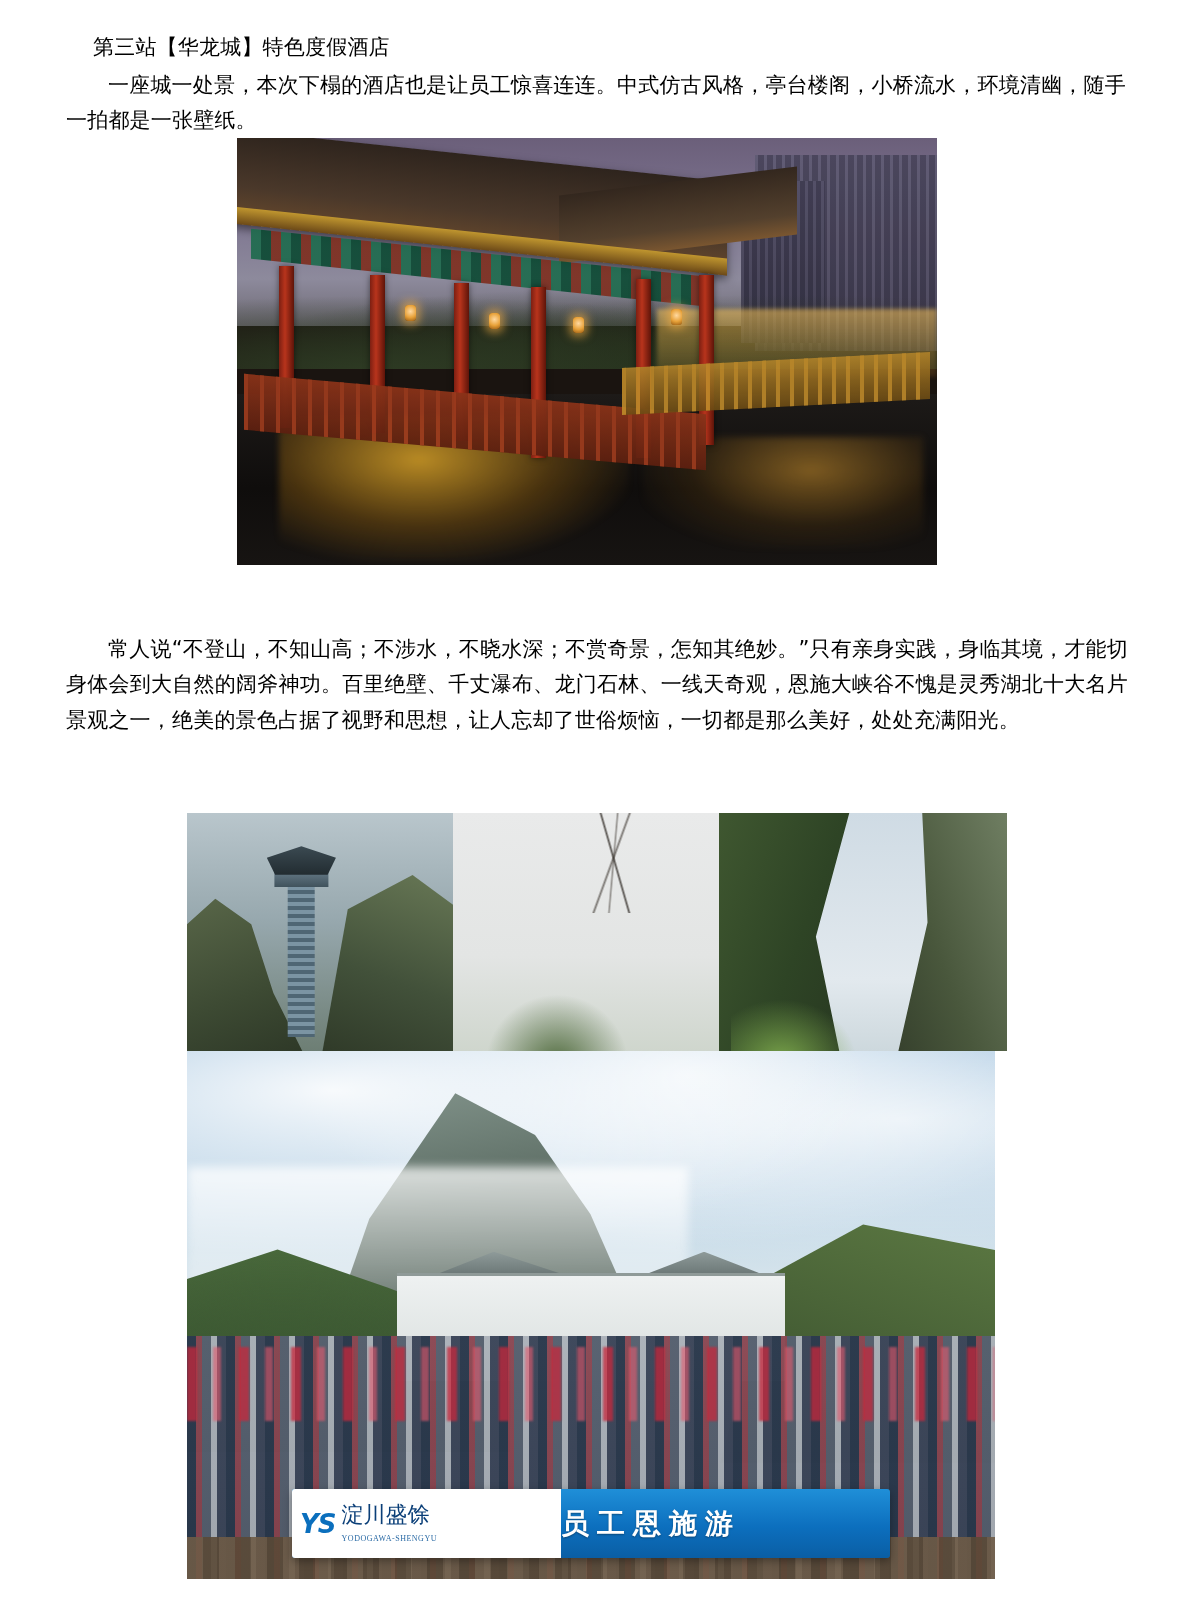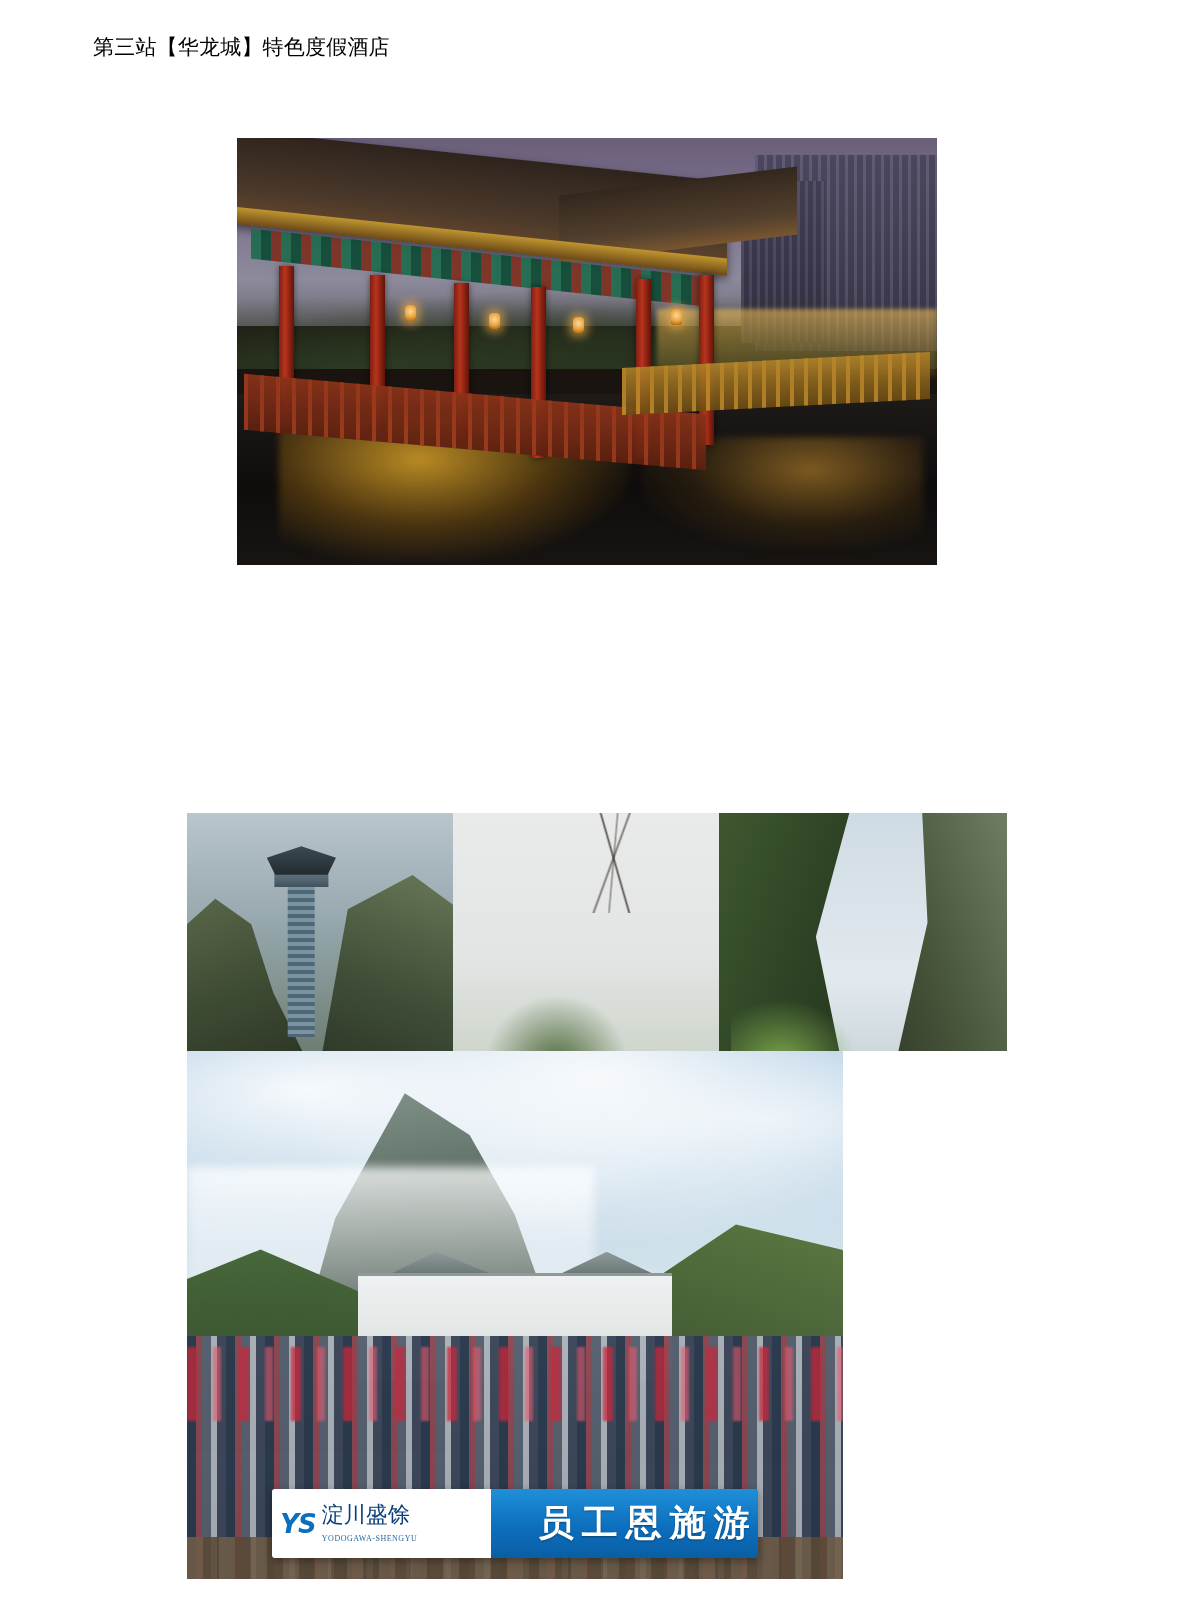--- a/index.html
+++ b/index.html
@@ -257,21 +257,21 @@
   #photo-gorge .foliage {
     position: absolute; left: 4%; bottom: -4%; width: 44%; height: 26%;
     background: radial-gradient(ellipse at 40% 100%, #78a34a 0%, rgba(120,163,74,0) 70%);
   }
 
   
   #photo-group {
     position: absolute;
     left: 187px;
     top: 1051px;
-    width: 656px;
+    width: 808px;
     height: 528px;
     overflow: hidden;
     background: #9fb6c4;
   }
   #photo-group .sky {
     position: absolute; left: 0; top: 0; width: 100%; height: 52%;
     background: linear-gradient(180deg,#8fb7d8 0%, #a9c8e0 40%, #cfe0ea 75%, #e3eaef 100%);
   }
   #photo-group .clouds {
     position: absolute; left: 0; top: 0; width: 100%; height: 46%;
@@ -385,35 +385,36 @@
     line-height: 1.05;
   }
   #photo-group .banner .brandEn {
     font-size: 8px;
     color: #2a6aa5;
     letter-spacing: .5px;
     font-family: Liberation Serif, serif;
   }
   #photo-group .banner .bannerText {
     flex: 1;
-    text-align: right;
+    text-align: left;
     color: #ffffff;
-    font-size: 36px;
+    font-size: 28px;
     font-weight: 700;
     letter-spacing: 8px;
     text-shadow: 0 1px 2px rgba(0,0,0,.35);
   }
 </style>
 </head>
 <body>
 
 <div class="page">
 
   <p class="body-text" id="para-station3">第三站【华龙城】特色度假酒店</p>
 
+  <p class="body-text indent2" id="para-hotel-desc">一座城一处景，本次下榻的酒店也是让员工惊喜连连。中式仿古风格，亭台楼阁，小桥流水，环境清幽，随手一拍都是一张壁纸。</p>
 
   <figure id="photo-hotel" style="margin:0;">
     <div class="sky"></div>
     <div class="hiRise"></div>
     <div class="hiRise2"></div>
     <div class="treeline"></div>
     <div class="water"></div>
     <div class="waterGlow"></div>
     <div class="waterGlow2"></div>
     <div class="corridorGlow"></div>
@@ -429,20 +430,21 @@
     <div class="pillar" style="left:66%; top:32%; height:40%;"></div>
     <div class="lantern" style="left:24%; top:39%;"></div>
     <div class="lantern" style="left:36%; top:41%;"></div>
     <div class="lantern" style="left:48%; top:42%;"></div>
     <div class="lantern" style="left:62%; top:40%;"></div>
     <div class="rail"></div>
     <div class="railRight"></div>
   </figure>
 
 
+  <p class="body-text indent2" id="para-canyon-desc">常人说“不登山，不知山高；不涉水，不晓水深；不赏奇景，怎知其绝妙。”只有亲身实践，身临其境，才能切身体会到大自然的阔斧神功。百里绝壁、千丈瀑布、龙门石林、一线天奇观，恩施大峡谷不愧是灵秀湖北十大名片景观之一，绝美的景色占据了视野和思想，让人忘却了世俗烦恼，一切都是那么美好，处处充满阳光。</p>
 
   <div class="photo-row">
     <div id="photo-tower">
       <div class="cliffL"></div>
       <div class="cliffR"></div>
       <div class="towerBody"></div>
       <div class="towerRoom"></div>
       <div class="towerCap"></div>
     </div>
     <div id="photo-fog">

